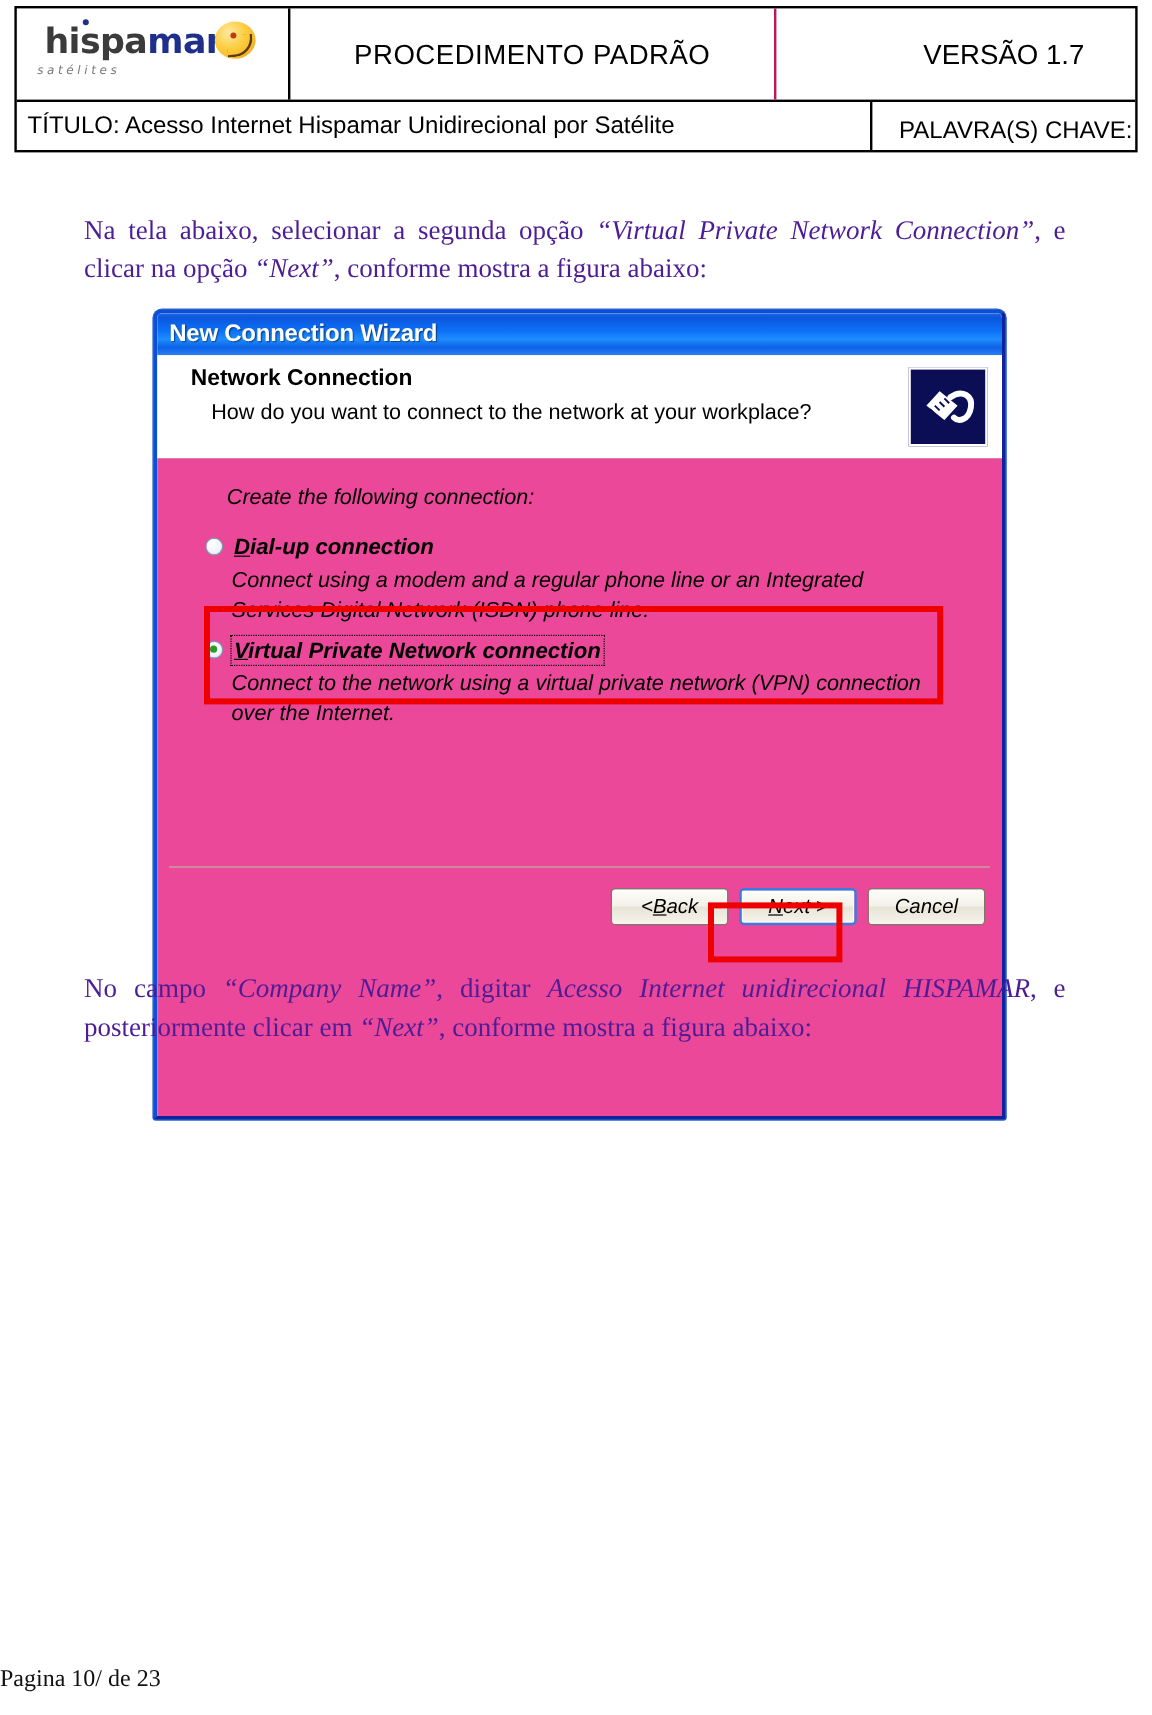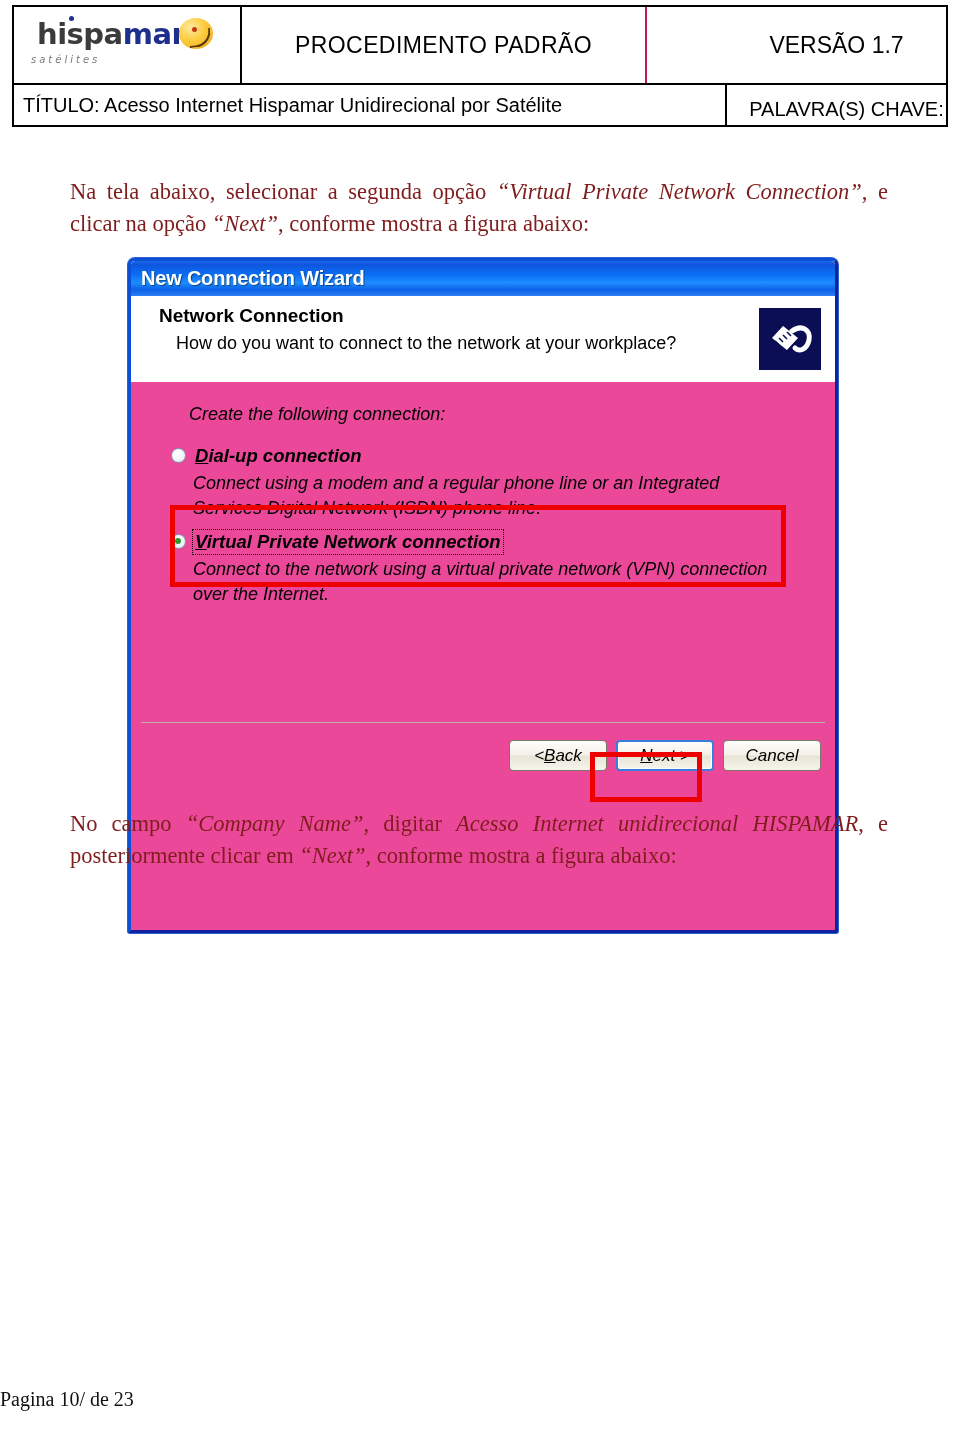--- a/index.html
+++ b/index.html
@@ -177,21 +177,21 @@
     border-radius: 0 0 16px 0;
     transform: rotate(-6deg);
   }
 
   
   .para {
     position: absolute;
     font-family: "Liberation Serif", serif;
     font-size: 22.5px;
     line-height: 32px;
-    color: #7f1d1d;
+    color: #4c1d95;
     text-align: justify;
   }
   .para i { font-style: italic; }
   #para-top { left: 70px; top: 176px; width: 818px; }
   #para-bottom { left: 70px; top: 808px; width: 818px; }
 
   .footer-page {
     position: absolute;
     left: 0;
     right: 42px;

